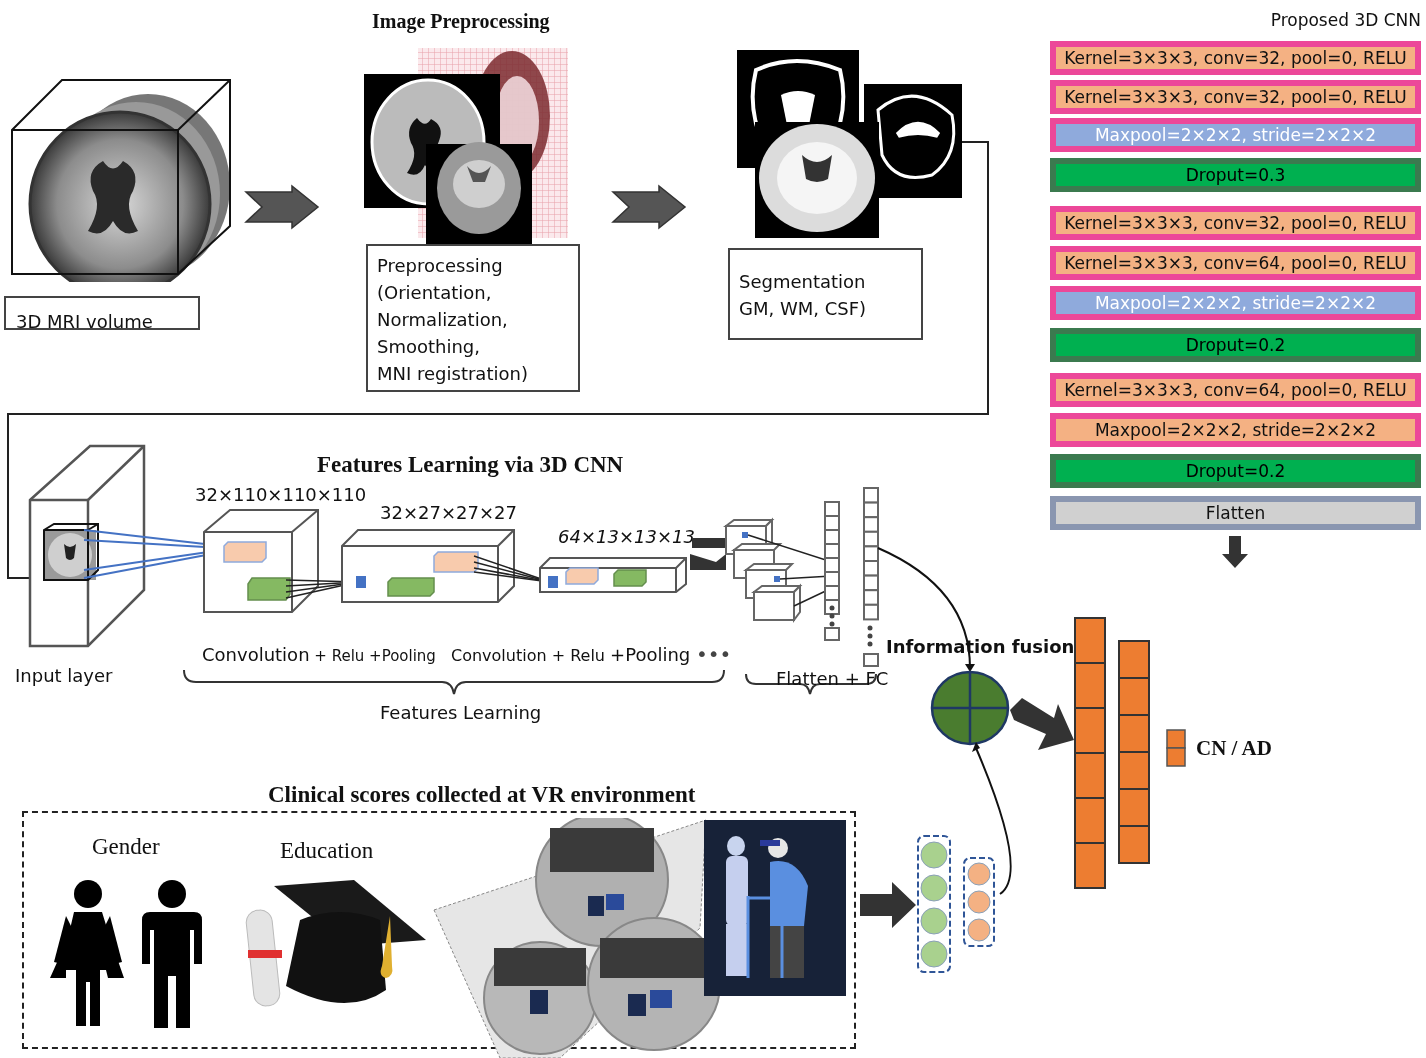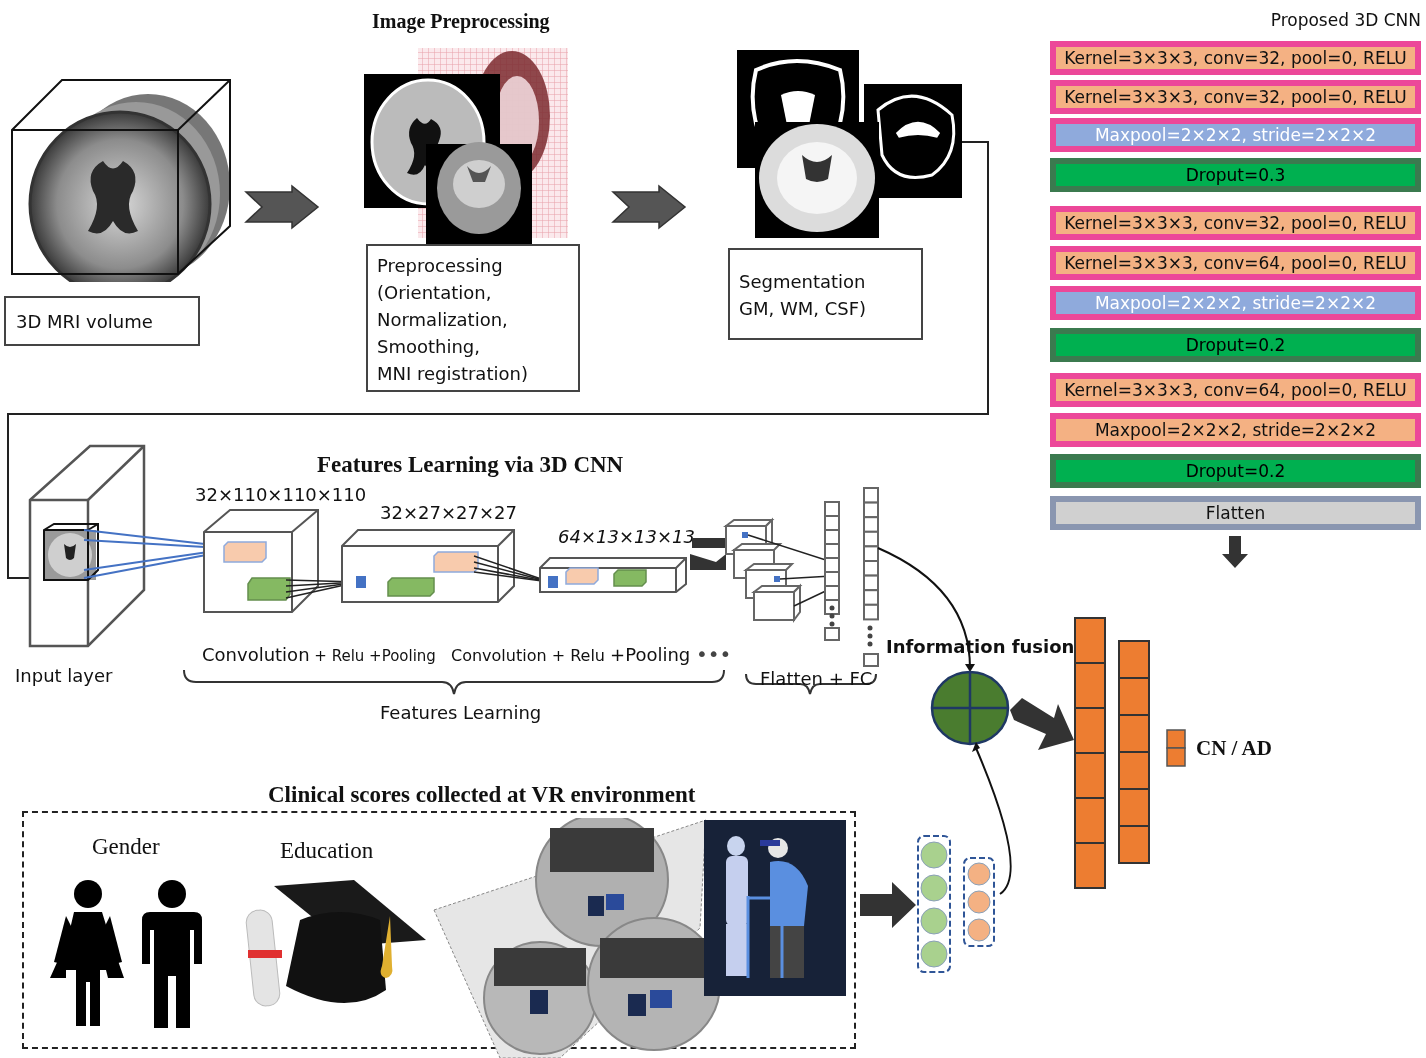--- a/index.html
+++ b/index.html
@@ -30,21 +30,21 @@
   <ellipse cx="140" cy="110" rx="82" ry="92" fill="#777"></ellipse>
   <ellipse cx="128" cy="118" rx="84" ry="92" fill="#999"></ellipse>
   <ellipse cx="112" cy="128" rx="90" ry="92" fill="url(#brainG)" stroke="#333" stroke-width="3"></ellipse>
   <path d="M95,85 q-18,10 -10,30 q10,15 -5,40 q15,8 25,-10 q10,18 25,10 q-15,-25 -5,-40 q8,-20 -10,-30 q-10,15 -20,0 z" fill="#2a2a2a"></path>
   <polygon points="4,54 54,4 222,4 222,150 170,198 4,198" fill="none" stroke="#111" stroke-width="2"></polygon>
   <line x1="4" y1="54" x2="170" y2="54" stroke="#111" stroke-width="2"></line>
   <line x1="170" y1="54" x2="222" y2="4" stroke="#111" stroke-width="2"></line>
   <line x1="170" y1="54" x2="170" y2="198" stroke="#111" stroke-width="2"></line>
 </svg>
 
-<div class="abs box" style="left:4px; top:296px; width:196px; height:50px; line-height:36px;">
+<div class="abs box" style="left:4px; top:296px; width:196px; height:34px; line-height:36px;">
   <span>3D MRI volume</span>
 </div>
 
 <svg class="abs" style="left:244px; top:184px;" width="76" height="46">
   <polygon points="2,8 48,8 48,2 74,23 48,44 48,38 2,38 18,23" fill="#555" stroke="#333" stroke-width="1.5"></polygon>
 </svg>
 
 <svg class="abs" style="left:362px; top:46px;" width="210" height="200">
   <defs>
     <pattern id="grid" width="6" height="6" patternUnits="userSpaceOnUse">
@@ -251,21 +251,21 @@
       <circle cx="144" cy="132" r="2.5"></circle>
       <circle cx="144" cy="140" r="2.5"></circle>
     <circle cx="182" cy="144" r="2.5"></circle>
       <circle cx="182" cy="152" r="2.5"></circle>
       <circle cx="182" cy="160" r="2.5"></circle>
   </g>
   <rect x="137" y="144" width="14" height="12" fill="#fff" stroke="#666" stroke-width="2"></rect>
   <rect x="176" y="170" width="14" height="12" fill="#fff" stroke="#666" stroke-width="2"></rect>
   <path d="M58,190 q0,10 10,10 L112,200 q8,0 10,10 q2,-10 10,-10 L178,200 q10,0 10,-10" fill="none" stroke="#333" stroke-width="2"></path>
 </svg>
-<div class="abs label" style="left:760px; top:668px;">Flatten + FC</div>
+<div class="abs label" style="left:776px; top:668px;">Flatten + FC</div>
 
 <svg class="abs" style="left:860px; top:540px;" width="440" height="430">
 
   <path d="M18,8 q92,40 92,120" fill="none" stroke="#111" stroke-width="2"></path>
   <polygon points="105,124 115,124 110,132" fill="#111"></polygon>
 
   <g>
     <ellipse cx="110" cy="168" rx="38" ry="36" fill="#4a7c2f" stroke="#1f3864" stroke-width="2.5"></ellipse>
     <line x1="72" y1="168" x2="148" y2="168" stroke="#1f3864" stroke-width="2.5"></line>
     <line x1="110" y1="132" x2="110" y2="204" stroke="#1f3864" stroke-width="2.5"></line>

